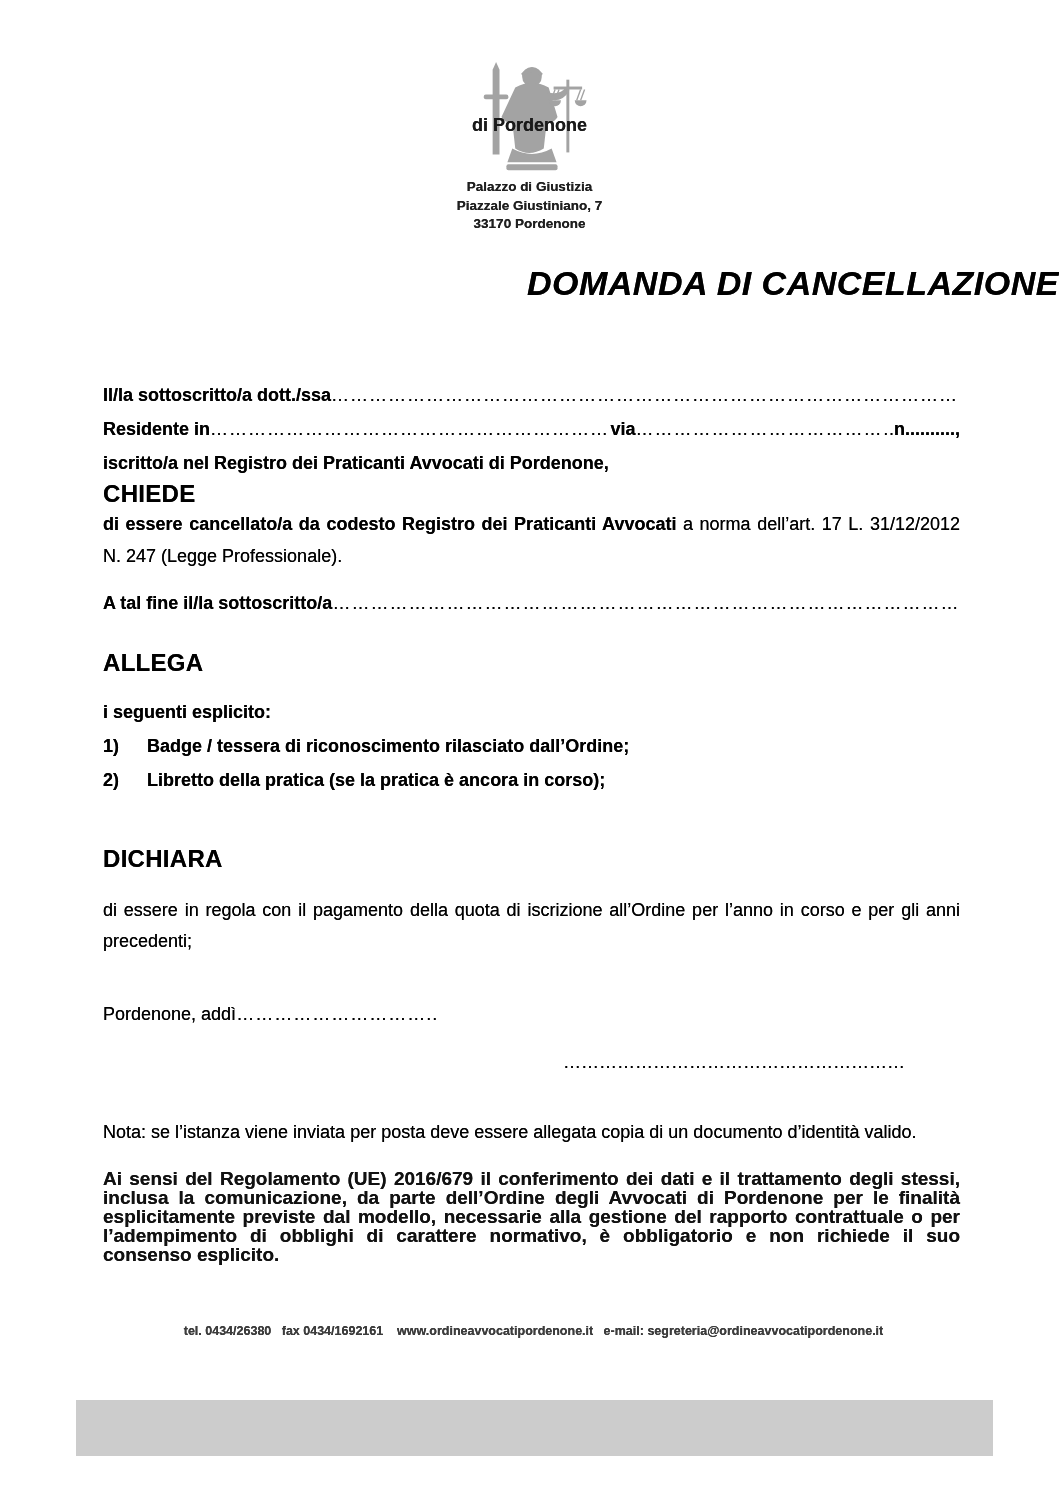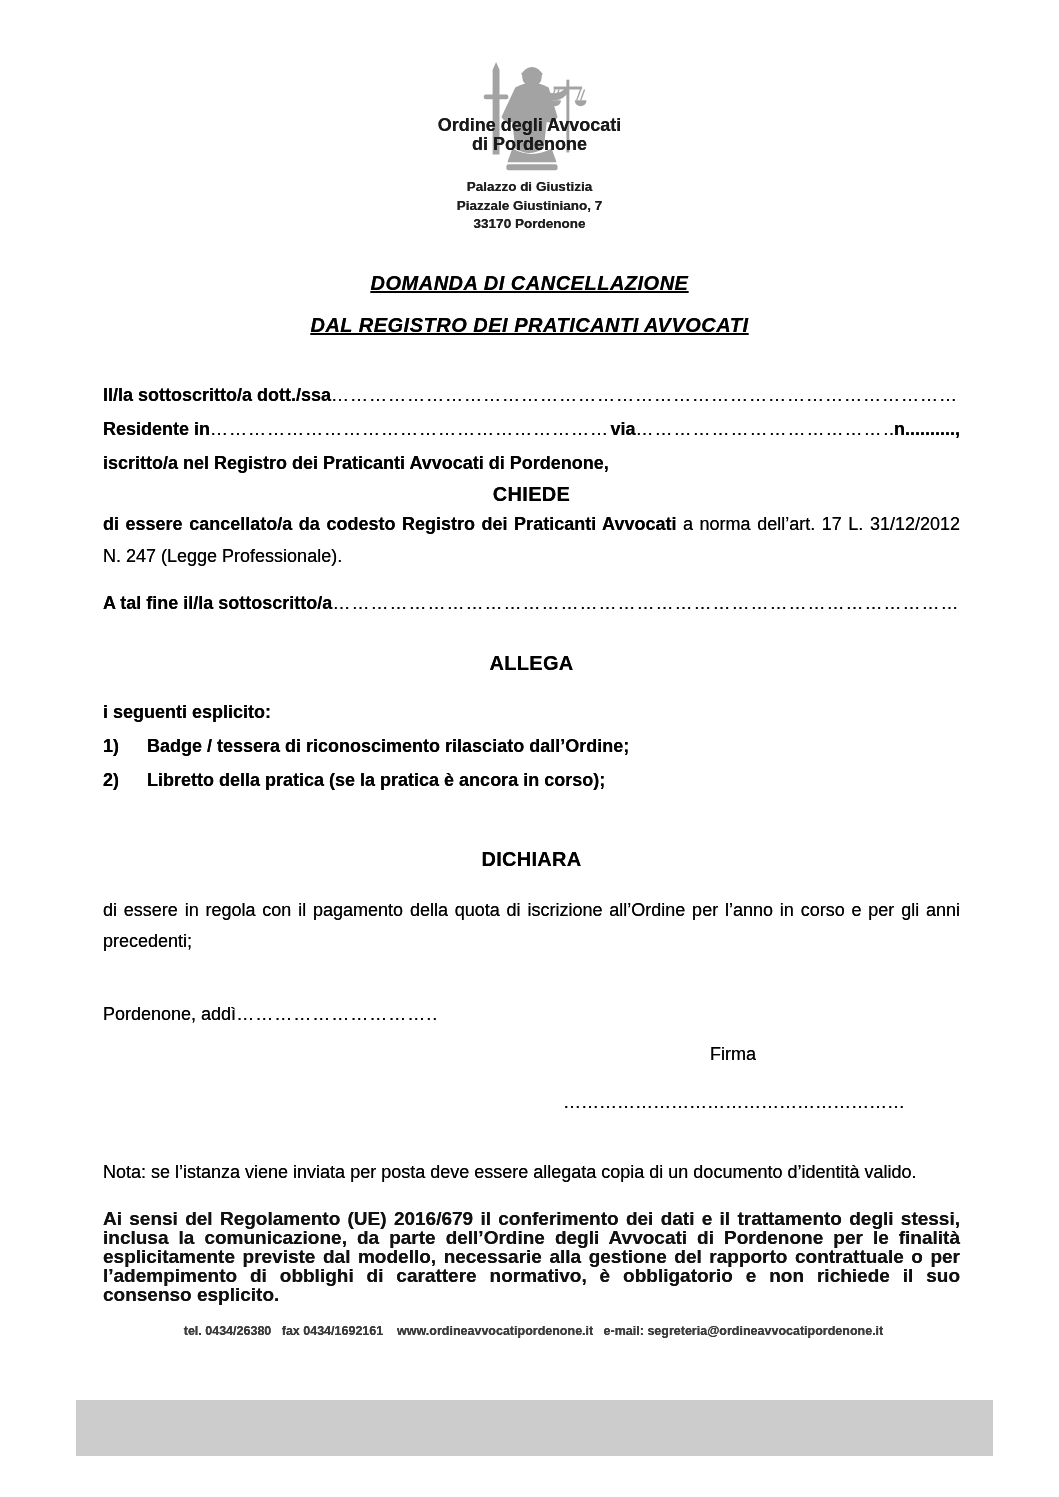--- a/index.html
+++ b/index.html
@@ -18,33 +18,33 @@
   .logo-text{
     position:absolute;left:0;right:0;top:60px;
     font-weight:bold;font-size:18px;line-height:19px;color:#1a1a1a;
   }
   .address-block{
     position:absolute;top:178px;left:0;right:0;text-align:center;
     font-size:13.5px;font-weight:bold;line-height:18.5px;color:#1f1f1f;
   }
   
   .title-block{
-    position:absolute;top:262px;left:0;right:0;text-align:center;
-    font-size:20px;font-weight:bold;font-style:italic;letter-spacing:.5px;text-decoration:underline;
+    position:absolute;top:262px;left:0;right:0;text-align:right;
+    font-size:34px;font-weight:bold;font-style:italic;letter-spacing:.5px;
   }
   .title-line{line-height:42px;}
   
   .content{position:absolute;top:378px;left:103px;width:857px;font-size:18px;}
   .bodyline{line-height:34px;white-space:nowrap;overflow:hidden;}
   .flexline{display:flex;align-items:baseline;line-height:34px;overflow:hidden;}
   .b{font-weight:bold;}
   .leader{flex:1 1 0;overflow:hidden;white-space:nowrap;letter-spacing:1px;min-width:0;}
   .g155{flex-grow:1.55;}
   .heading{
-    text-align:center;font-weight:bold;font-size:20px;line-height:28px;letter-spacing:.3px;
+    text-align:left;font-weight:bold;font-size:24px;line-height:28px;letter-spacing:.3px;
   }
   .just{text-align:justify;line-height:32px;}
   .doc-list{margin-top:0;}
   .doc-item{display:flex;line-height:34px;font-weight:bold;}
   .doc-num{width:44px;flex:0 0 44px;}
   .firma-wrap{width:340px;margin-left:460px;text-align:center;}
   .firma-label{line-height:34px;}
   .firma-dots{line-height:34px;margin-top:14px;white-space:nowrap;overflow:hidden;}
   .nota{line-height:30px;margin-top:38px;white-space:nowrap;overflow:hidden;}
   .privacy{
@@ -84,34 +84,32 @@
           <rect x="97" y="20" width="3" height="74"></rect>
           <rect x="84" y="27" width="29" height="3"></rect>
           <path d="M85.5 30 l-4 11 m8 -11 l-4 11" stroke="#9c9c9c" stroke-width="1.4" fill="none"></path>
           <path d="M111.5 30 l-4 11 m8 -11 l-4 11" stroke="#9c9c9c" stroke-width="1.4" fill="none"></path>
           <path d="M79.5 41 a6 6 0 0 0 12 0 z"></path>
           <path d="M105.5 41 a6 6 0 0 0 12 0 z"></path>
         </g>
       </svg>
     </div>
     <div class="logo-text">
-      <div>Ordine degli Avvocati</div>
       <div>di Pordenone</div>
     </div>
   </div>
 
   <div class="address-block">
     <div>Palazzo di Giustizia</div>
     <div>Piazzale Giustiniano, 7</div>
     <div>33170 Pordenone</div>
   </div>
 
   <div class="title-block">
     <div class="title-line">DOMANDA DI CANCELLAZIONE</div>
-    <div class="title-line">DAL REGISTRO DEI PRATICANTI AVVOCATI</div>
   </div>
 
   <div class="content">
 
     <div class="flexline">
       <span class="b">Il/la sottoscritto/a dott./ssa </span>
       <span class="leader">………………………………………………………………………………………………………………………………………………………………………………</span>
     </div>
 
     <div class="flexline">
@@ -151,21 +149,20 @@
     <div class="heading" style="margin-top:48px;">DICHIARA</div>
 
     <div class="just" style="margin-top:22px;line-height:31px;">di essere in regola con il pagamento della quota di iscrizione all’Ordine per l’anno in corso e per gli anni precedenti;</div>
 
     <div class="flexline" style="margin-top:40px;">
       <span>Pordenone, addì </span>
       <span style="letter-spacing:1px;">…………………………..</span>
     </div>
 
     <div class="firma-wrap" style="margin-top:6px;">
-      <div class="firma-label">Firma</div>
       <div class="firma-dots">……………………………………………………………</div>
     </div>
 
     <div class="nota">Nota: se l’istanza viene inviata per posta deve essere allegata copia di un documento d’identità valido.</div>
 
     <div class="privacy">Ai sensi del Regolamento (UE) 2016/679 il conferimento dei dati e il trattamento degli stessi, inclusa la comunicazione, da parte dell’Ordine degli Avvocati di Pordenone per le finalità esplicitamente previste dal modello, necessarie alla gestione del rapporto contrattuale o per l’adempimento di obblighi di carattere normativo, è obbligatorio e non richiede il suo consenso esplicito.</div>
 
   </div>
 
   <div class="footer-contact">tel. 0434/26380   fax 0434/1692161    www.ordineavvocatipordenone.it   e-mail: segreteria@ordineavvocatipordenone.it</div>

